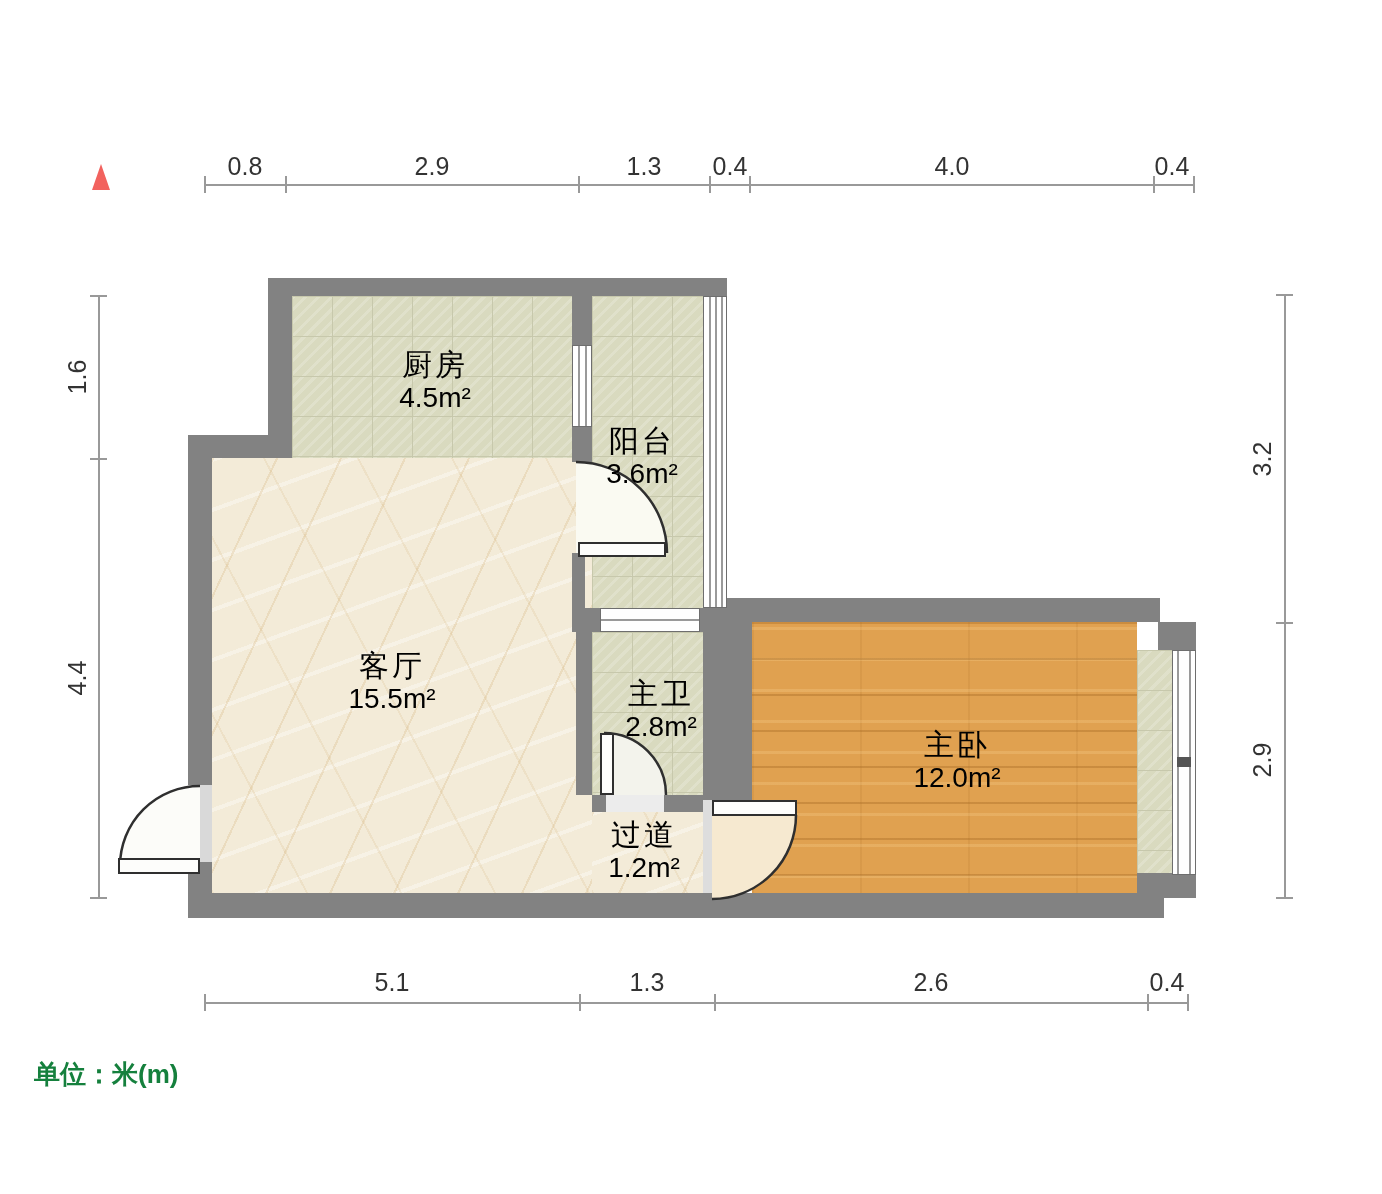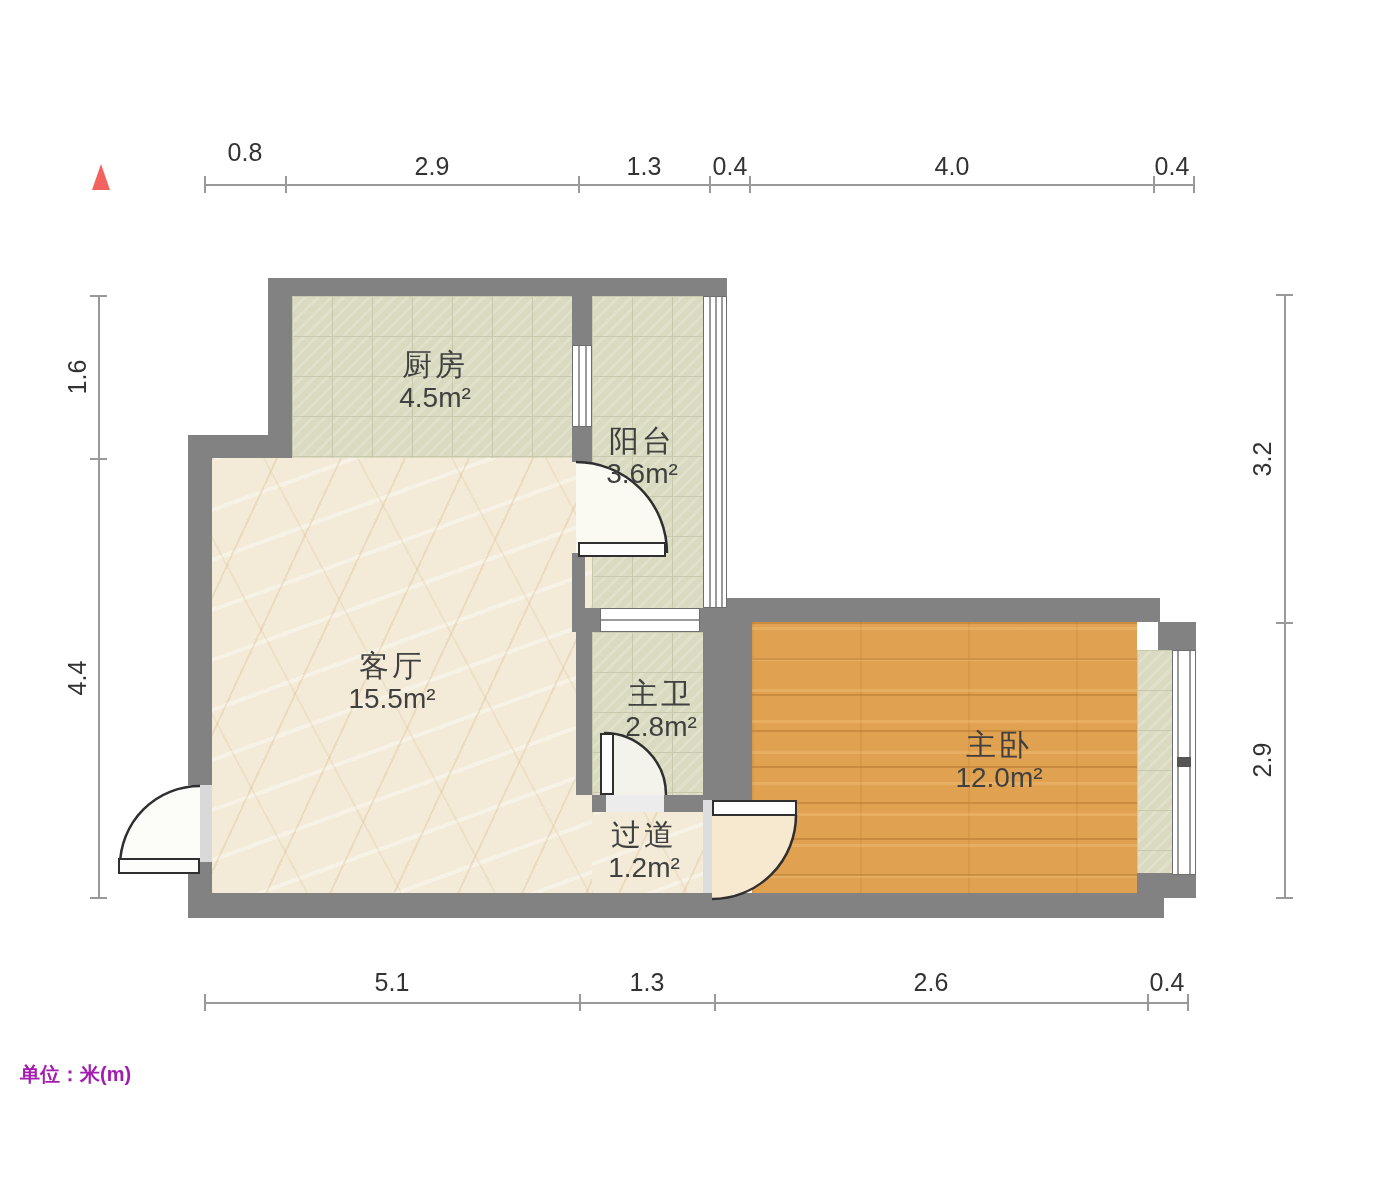--- a/index.html
+++ b/index.html
@@ -20,24 +20,24 @@
     background-image:repeating-linear-gradient(180deg,rgba(165,105,35,.38) 0 2px,transparent 2px 36px),
       repeating-linear-gradient(180deg,rgba(255,222,160,.22) 5px 8px,transparent 8px 36px),
       repeating-linear-gradient(90deg,rgba(165,105,35,.14) 0 2px,transparent 2px 108px);}
   .window{position:absolute;background:#fff;border:1px solid #6e6e6e;box-sizing:border-box;}
   .wline{position:absolute;background:#9a9a9a;}
   .leaf{position:absolute;background:#fdfdfb;border:2px solid #2f2f2f;box-sizing:border-box;}
   .dim-line{position:absolute;background:#999;}
   .dim-tick{position:absolute;background:#999;}
   .dim-label{position:absolute;transform:translateX(-50%);font-size:25px;color:#333;white-space:nowrap;}
   .dim-label-v{position:absolute;transform:translate(-50%,-50%) rotate(-90deg);font-size:25px;color:#333;white-space:nowrap;}
-  .room-label{position:absolute;transform:translate(-50%,-50%);text-align:center;color:#404040;line-height:33px;white-space:nowrap;}
+  .room-label{position:absolute;transform:translate(-50%,-50%);text-align:center;color:#000000;line-height:33px;white-space:nowrap;}
   .room-label .rname{font-size:30px;letter-spacing:3px;display:block;}
   .room-label .rarea{font-size:28px;letter-spacing:0;display:block;}
-  .notes{position:absolute;left:20px;top:1056px;color:#a21caf;font-size:20px;font-weight:bold;line-height:37px;}
+  .notes{position:absolute;left:34px;top:1056px;color:#15803d;font-size:26px;font-weight:bold;line-height:37px;}
   .compass{position:absolute;left:92px;top:164px;width:0;height:0;
     border-left:9px solid transparent;border-right:9px solid transparent;border-bottom:26px solid #f2625e;}
   svg.doors{position:absolute;left:0;top:0;pointer-events:none;}
 </style>
 </head>
 <body>
 
 <div class="plan">
 
   <div class="compass"></div>
@@ -115,38 +115,38 @@
     <span class="rarea">3.6m²</span>
   </div>
   <div class="room-label" style="left:392px;top:682px;">
     <span class="rname">客厅</span>
     <span class="rarea">15.5m²</span>
   </div>
   <div class="room-label" style="left:661px;top:710px;">
     <span class="rname">主卫</span>
     <span class="rarea">2.8m²</span>
   </div>
-  <div class="room-label" style="left:999px;top:761px;">
+  <div class="room-label" style="left:957px;top:761px;">
     <span class="rname">主卧</span>
     <span class="rarea">12.0m²</span>
   </div>
   <div class="room-label" style="left:644px;top:851px;">
     <span class="rname">过道</span>
     <span class="rarea">1.2m²</span>
   </div>
 
   <div class="dim-line" style="left:205px;top:184px;width:989px;height:2px;"></div>
   <div class="dim-tick" style="left:204px;top:176px;width:2px;height:17px;"></div>
   <div class="dim-tick" style="left:285px;top:176px;width:2px;height:17px;"></div>
   <div class="dim-tick" style="left:578px;top:176px;width:2px;height:17px;"></div>
   <div class="dim-tick" style="left:709px;top:176px;width:2px;height:17px;"></div>
   <div class="dim-tick" style="left:749px;top:176px;width:2px;height:17px;"></div>
   <div class="dim-tick" style="left:1153px;top:176px;width:2px;height:17px;"></div>
   <div class="dim-tick" style="left:1193px;top:176px;width:2px;height:17px;"></div>
-  <div class="dim-label" style="left:245px;top:138px;">0.8</div>
+  <div class="dim-label" style="left:245px;top:152px;">0.8</div>
   <div class="dim-label" style="left:432px;top:152px;">2.9</div>
   <div class="dim-label" style="left:644px;top:152px;">1.3</div>
   <div class="dim-label" style="left:730px;top:152px;">0.4</div>
   <div class="dim-label" style="left:952px;top:152px;">4.0</div>
   <div class="dim-label" style="left:1172px;top:152px;">0.4</div>
 
   <div class="dim-line" style="left:205px;top:1002px;width:983px;height:2px;"></div>
   <div class="dim-tick" style="left:204px;top:994px;width:2px;height:17px;"></div>
   <div class="dim-tick" style="left:579px;top:994px;width:2px;height:17px;"></div>
   <div class="dim-tick" style="left:714px;top:994px;width:2px;height:17px;"></div>

